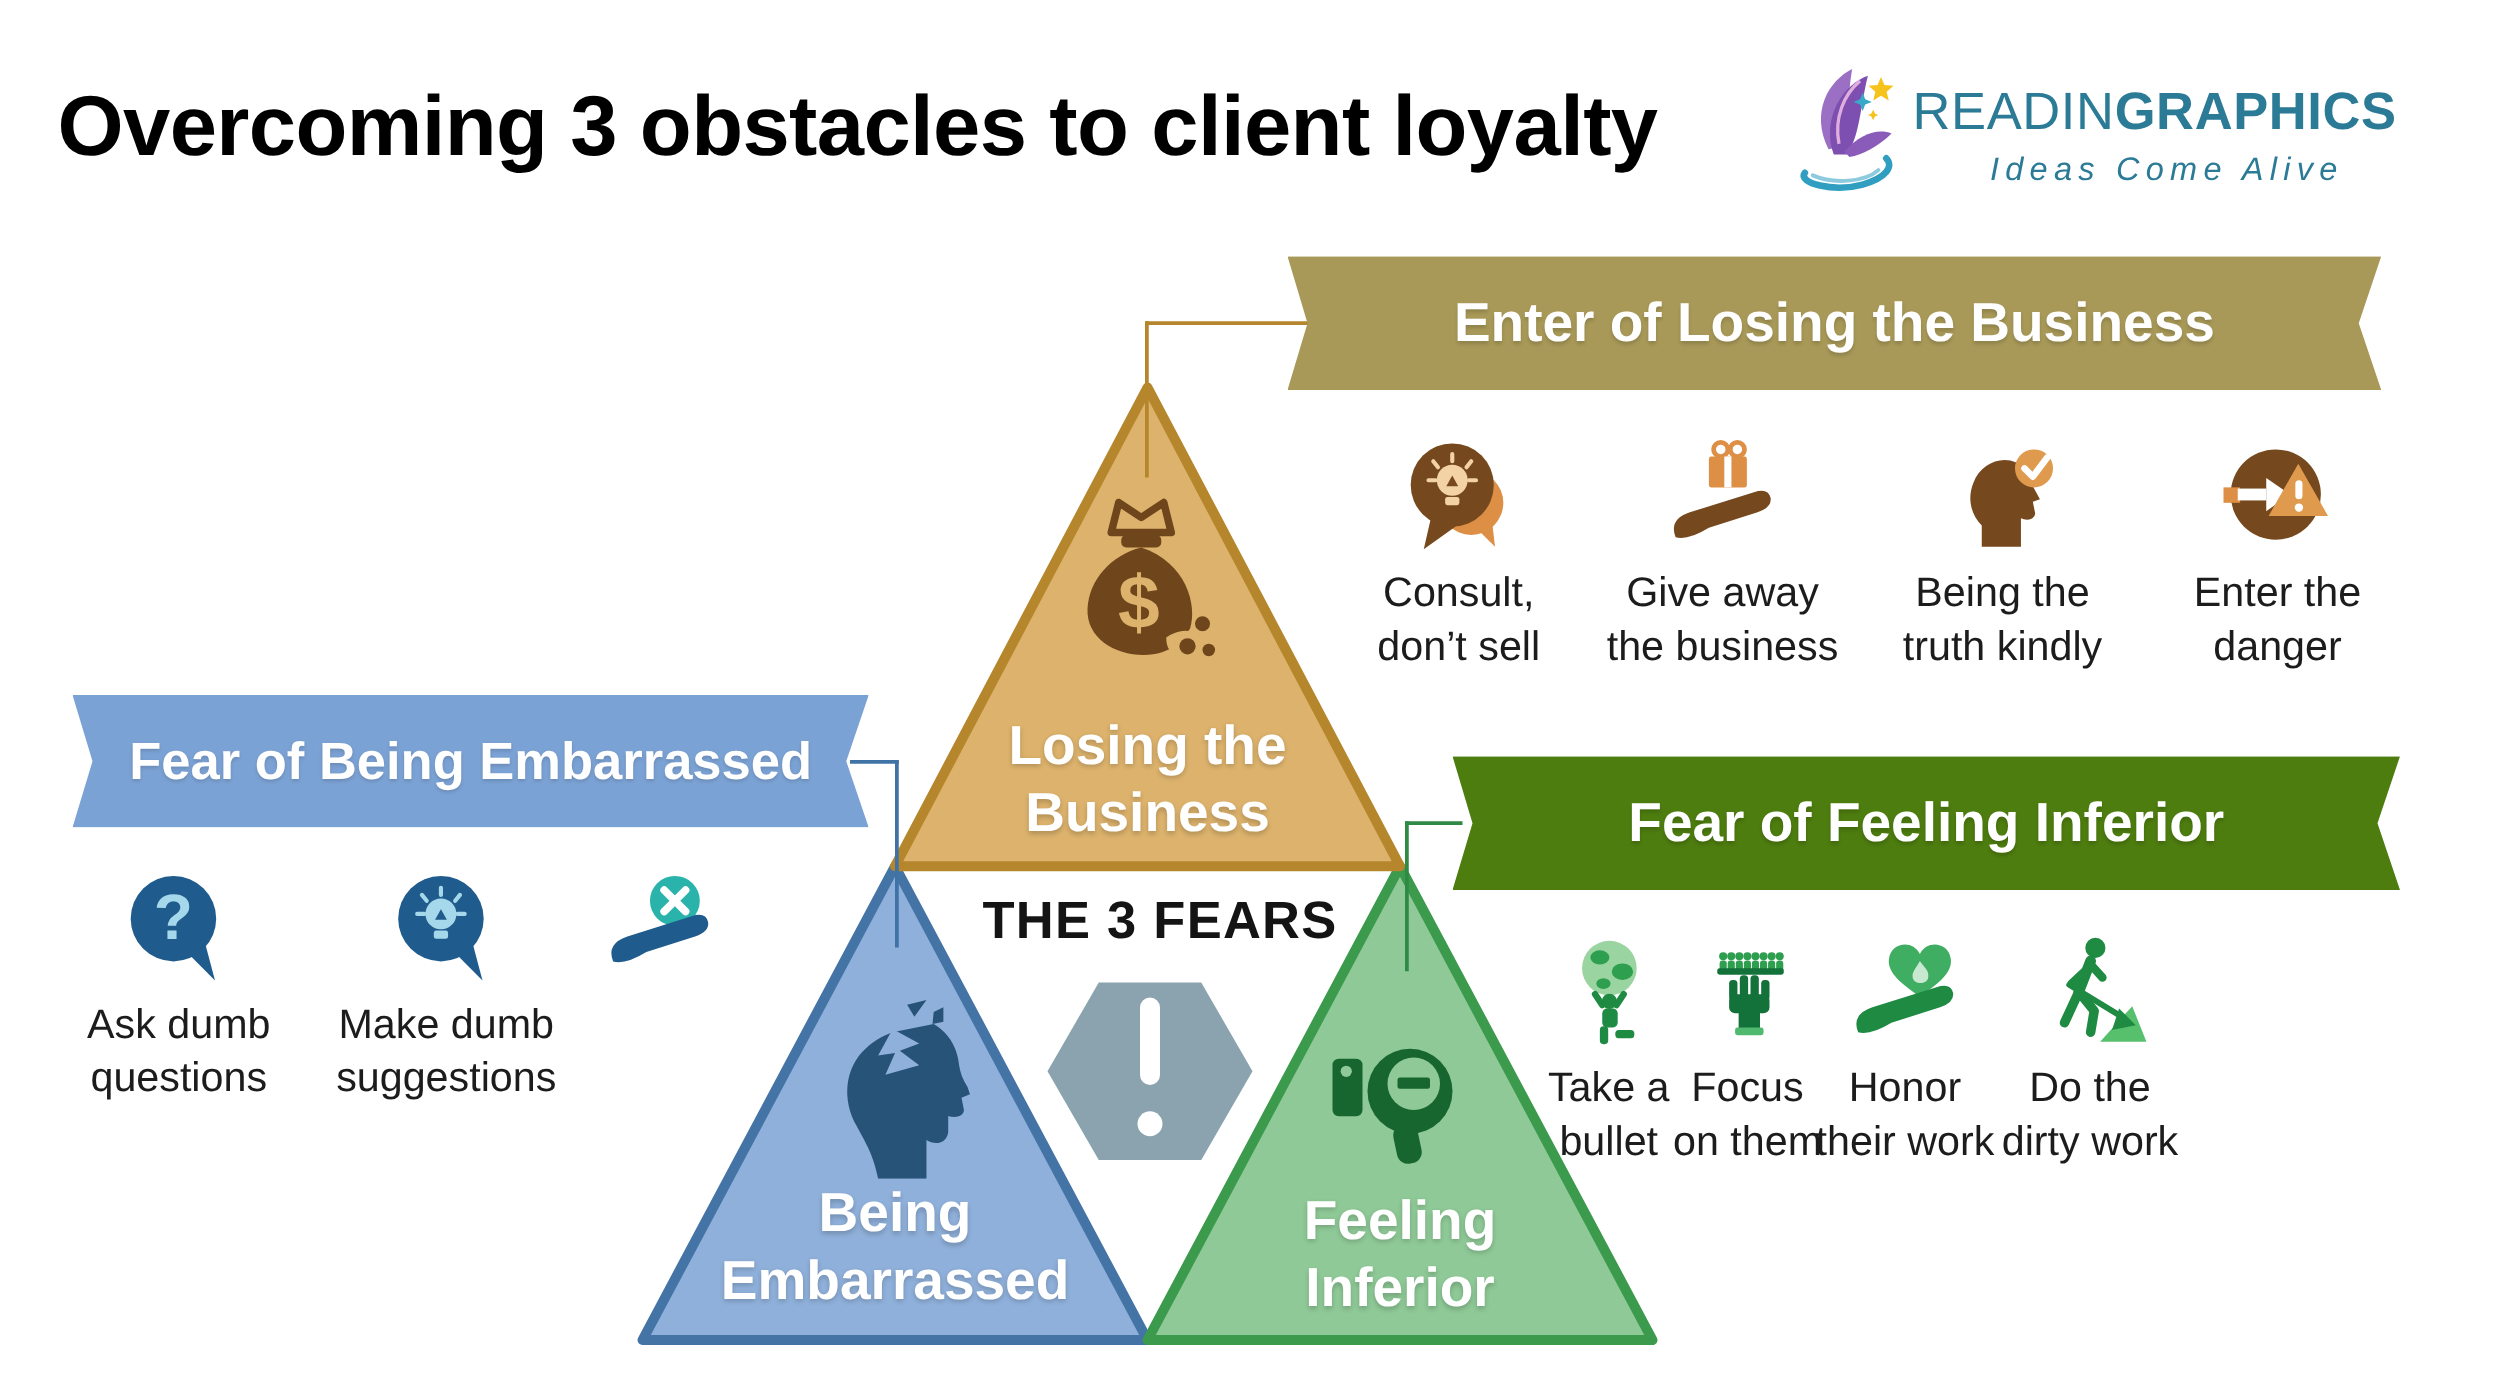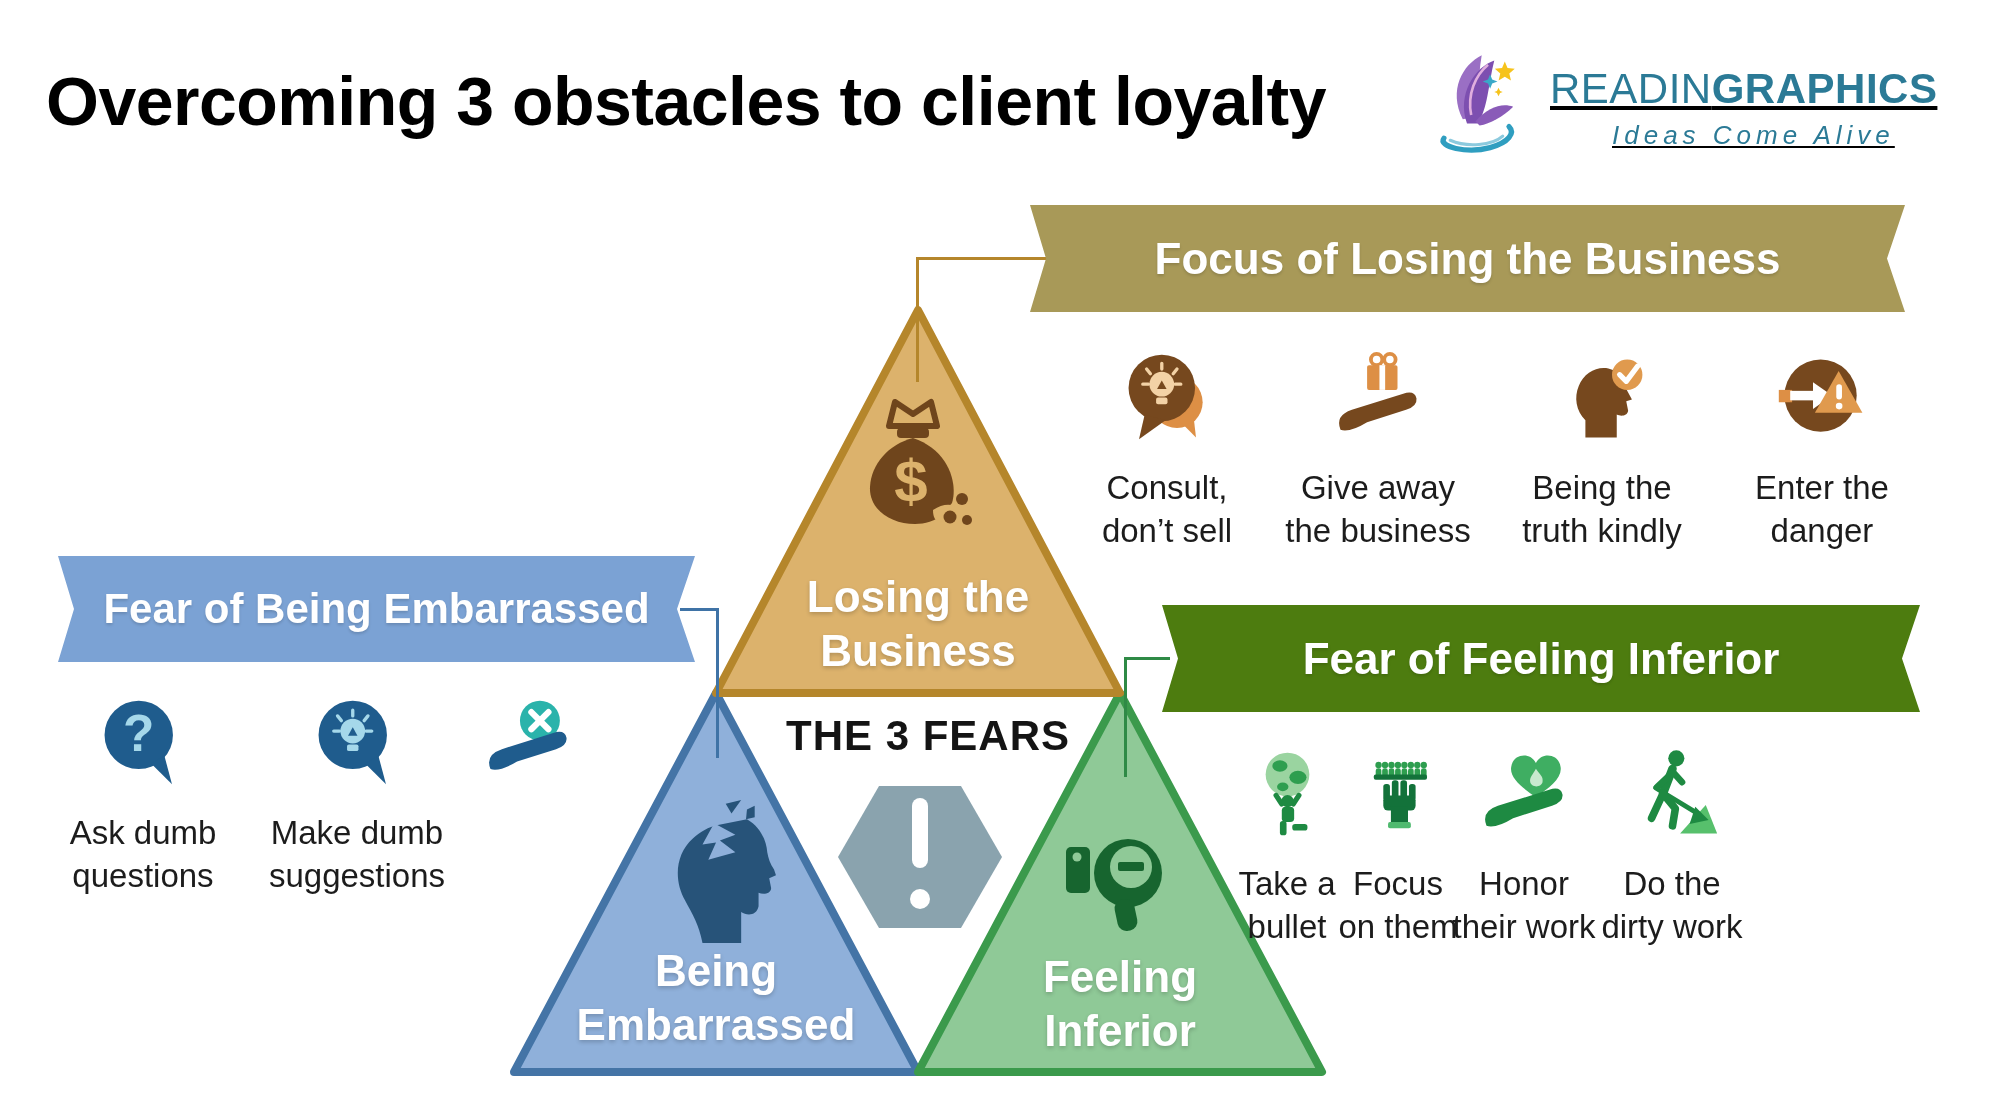--- a/index.html
+++ b/index.html
@@ -4,21 +4,21 @@
 <style>
   html,body{margin:0;padding:0;background:#fff;}
   .stage{position:relative;width:2000px;height:1105px;background:#ffffff;overflow:hidden;
          font-family:"Liberation Sans",sans-serif;}
 
   
   .page-title{position:absolute;left:46px;top:62px;margin:0;font-size:68px;font-weight:700;
               color:#000;letter-spacing:-0.5px;}
   .logo{position:absolute;left:1425px;top:50px;display:flex;align-items:flex-start;}
   .logo-icon{width:105px;height:105px;}
-  .logo-text{margin-left:20px;margin-top:18px;text-decoration:underline;}
+  .logo-text{margin-left:0;margin-top:18px;}
   .brand{font-size:42px;color:#2b7a96;letter-spacing:0.5px;font-weight:400;line-height:1;}
   .brand b{font-weight:700;}
   .tagline{font-size:26px;font-style:italic;color:#2b7a96;letter-spacing:5px;margin-top:10px;
            margin-left:62px;}
 
   
   .banner{position:absolute;display:flex;align-items:center;justify-content:center;
           color:#fff;font-weight:700;text-shadow:0 2px 3px rgba(0,0,0,0.15);
           clip-path:polygon(0 0,100% 0,calc(100% - 18px) 50%,100% 100%,0 100%,16px 50%);}
   .banner-gold{left:1030px;top:205px;width:875px;height:107px;background:#a89958;font-size:44px;}
@@ -39,21 +39,21 @@
   .tri-label{position:absolute;transform:translateX(-50%);text-align:center;color:#fff;
              font-weight:700;line-height:1.22;text-shadow:0 2px 4px rgba(0,0,0,0.20);}
   .label-losing{left:918px;top:570px;font-size:44px;}
   .label-embarrassed{left:716px;top:944px;font-size:44px;}
   .label-inferior{left:1120px;top:950px;font-size:44px;}
   .center-heading{position:absolute;left:928px;top:712px;transform:translateX(-50%);
                   font-size:42px;font-weight:700;color:#141414;letter-spacing:1px;white-space:nowrap;}
 
   
   .fear-item{position:absolute;transform:translateX(-50%);display:flex;flex-direction:column;
-             align-items:center;gap:22px;text-align:center;}
+             align-items:center;gap:8px;text-align:center;}
   .fear-item .lines{font-size:33px;line-height:1.3;color:#1c1c1c;}
   .fear-item .lines span{display:block;white-space:nowrap;}
   .w230{width:230px;} .w180{width:180px;}
 </style>
 </head>
 <body>
 
 <div class="stage">
 
   <h1 class="page-title">Overcoming 3 obstacles to client loyalty</h1>
@@ -88,21 +88,21 @@
   </svg>
 
   <div class="conn conn-gold" style="left:916px;top:257px;width:132px;height:3px;"></div>
   <div class="conn conn-gold" style="left:916px;top:257px;width:3px;height:125px;"></div>
   <div class="conn conn-blue" style="left:680px;top:608px;width:39px;height:3px;"></div>
   <div class="conn conn-blue" style="left:716px;top:608px;width:3px;height:150px;"></div>
   <div class="conn conn-green" style="left:1124px;top:657px;width:46px;height:3px;"></div>
   <div class="conn conn-green" style="left:1124px;top:657px;width:3px;height:120px;"></div>
 
   <div class="banner banner-gold">
-    <span>Focus of Losing the Business</span>
+    <span>Enter of Losing the Business</span>
   </div>
   <div class="banner banner-blue">
     <span>Fear of Being Embarrassed</span>
   </div>
   <div class="banner banner-green">
     <span>Fear of Feeling Inferior</span>
   </div>
 
   <svg class="tri-icon" style="left:853px;top:392px;" width="130" height="170" viewBox="0 0 130 170">
     <path d="M42 10 L60 22 L78 10 L84 34 L36 34 Z" fill="none" stroke="#6f451c" stroke-width="6" stroke-linejoin="round"></path>

